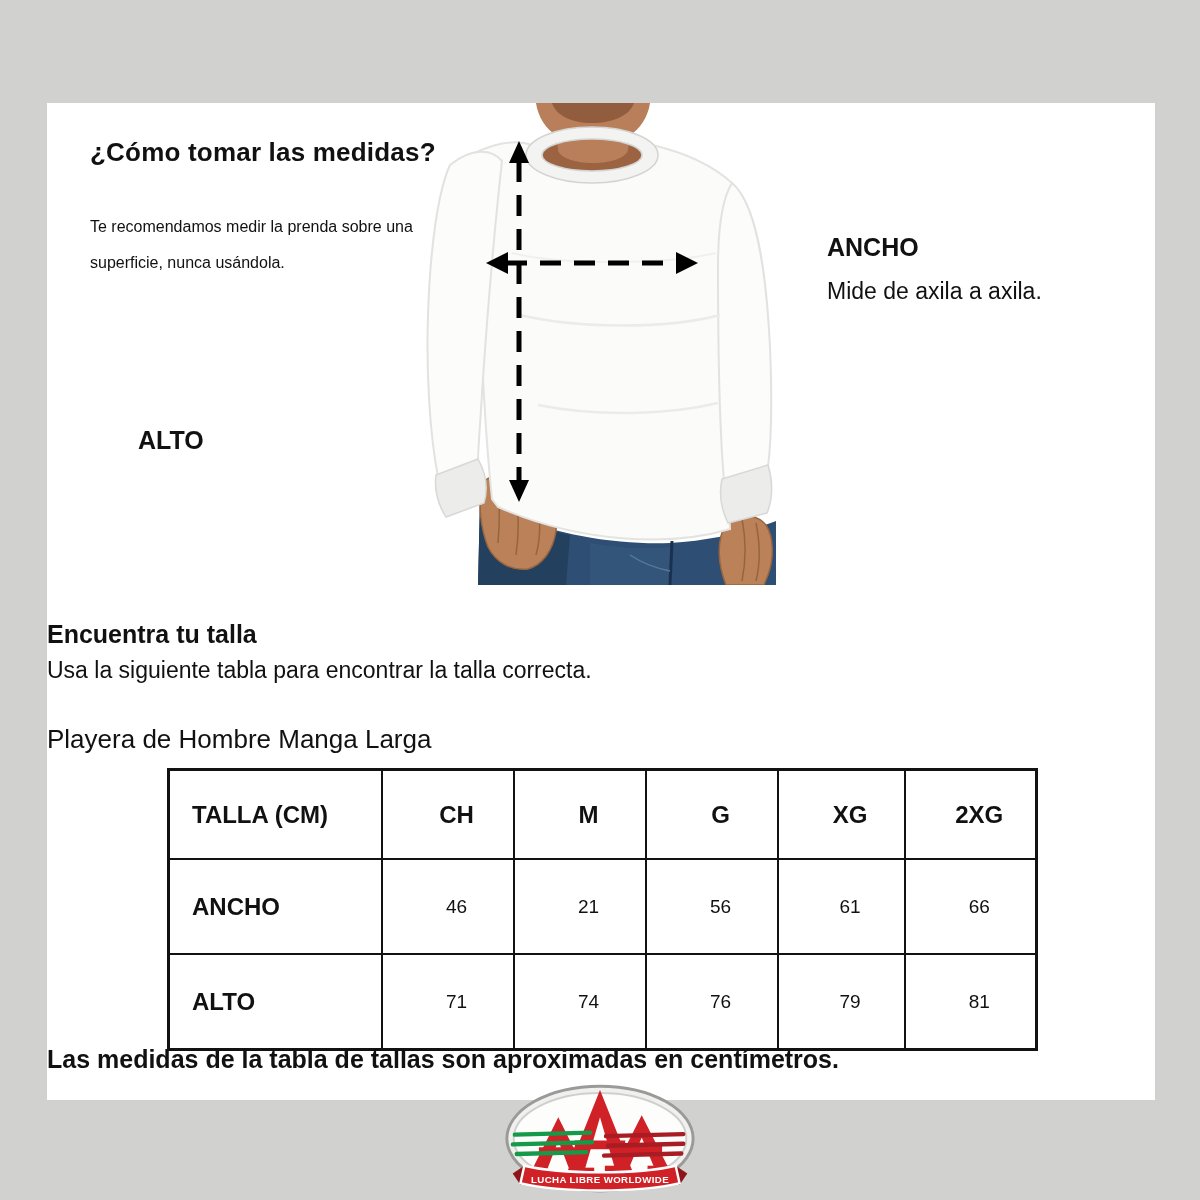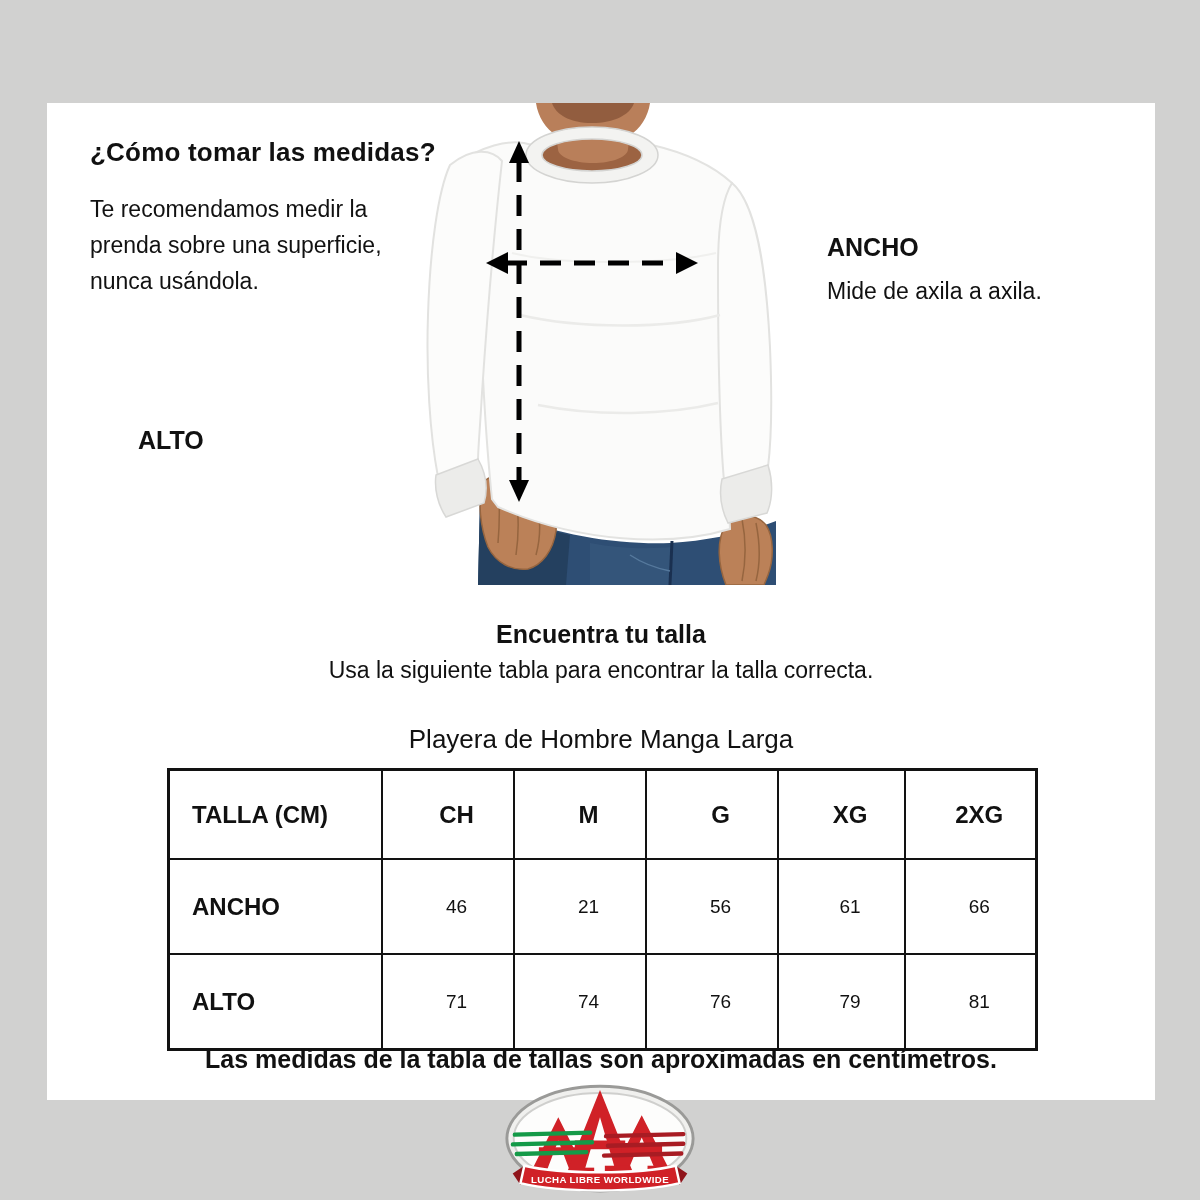--- a/index.html
+++ b/index.html
@@ -11,27 +11,27 @@
   }
   .card{
     position:absolute;left:47px;top:103px;width:1108px;height:997px;
     background:#ffffff;
   }
   .abs{position:absolute;}
   .title{
     left:90px;top:137px;font-size:26px;font-weight:bold;letter-spacing:.2px;
   }
   .intro{
-    left:90px;top:191px;width:334px;font-size:23px;line-height:36px;
+    left:90px;top:209px;width:334px;font-size:16px;line-height:36px;
   }
   .measure-label{font-size:25px;font-weight:bold;line-height:30px;}
   .measure-desc{font-size:23px;line-height:36px;margin-top:11px;}
   .ancho-block{left:827px;top:232px;width:320px;}
   .alto-block{left:138px;top:425px;width:280px;}
-  .centered{left:47px;width:1108px;text-align:center;}
+  .centered{left:47px;width:1108px;text-align:left;}
   .find-heading{top:620px;font-size:25px;font-weight:bold;}
   .find-sub{top:657px;font-size:23px;}
   .table-title{top:724px;font-size:26px;}
   table.size-table{
     position:absolute;left:167px;top:768px;width:868px;
     border-collapse:collapse;table-layout:fixed;
     border:3px solid #121212;
   }
   table.size-table th, table.size-table td{
     border:2px solid #121212;

